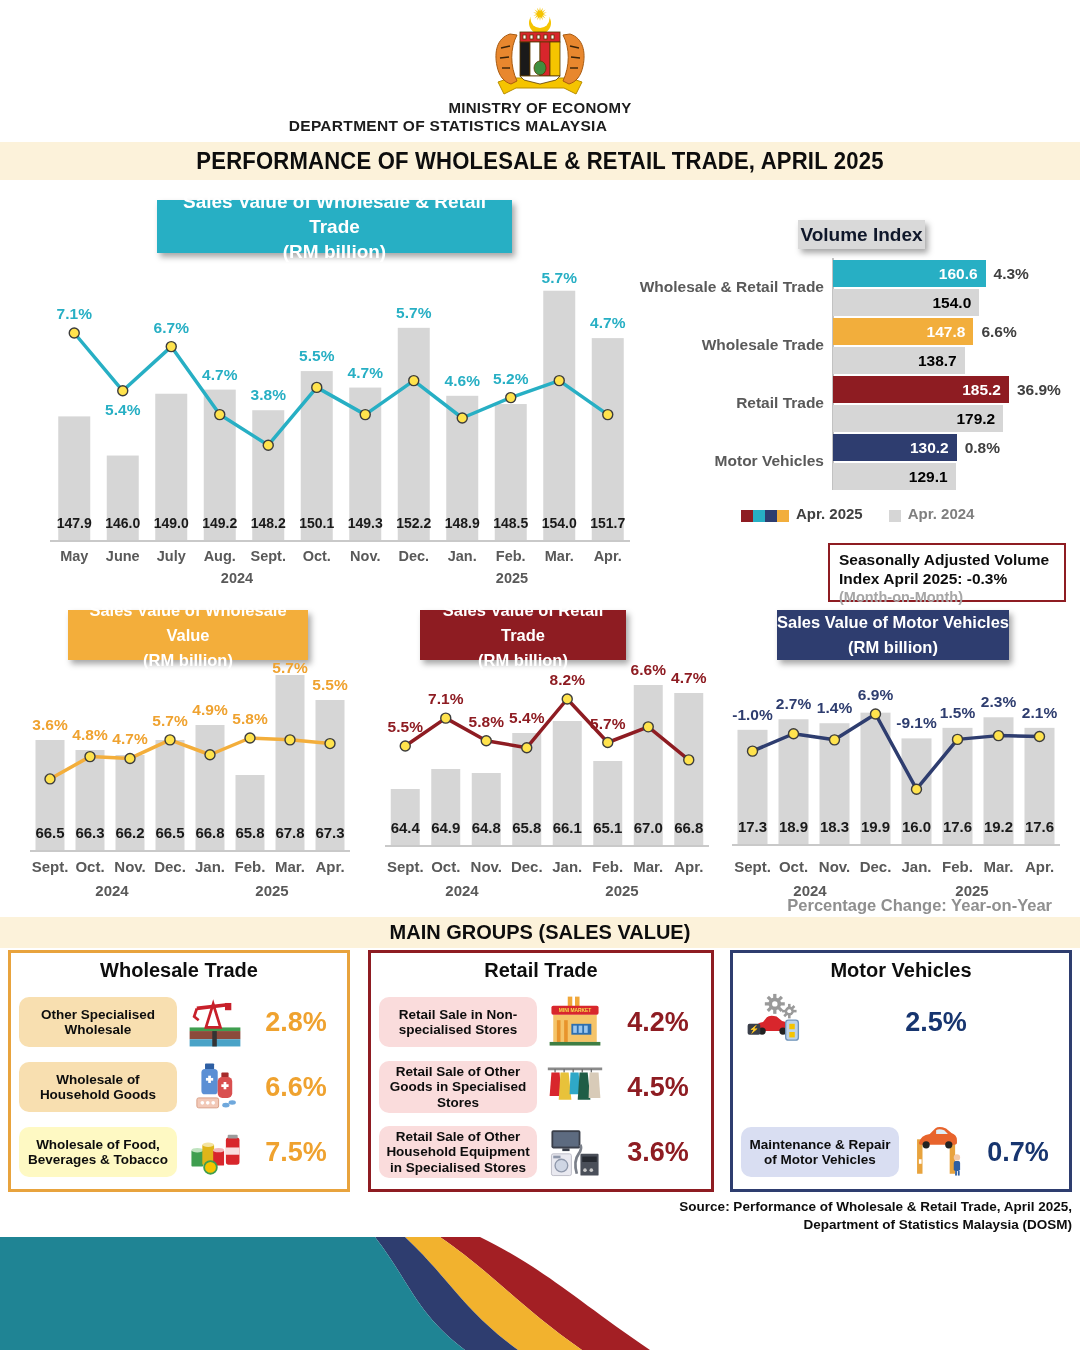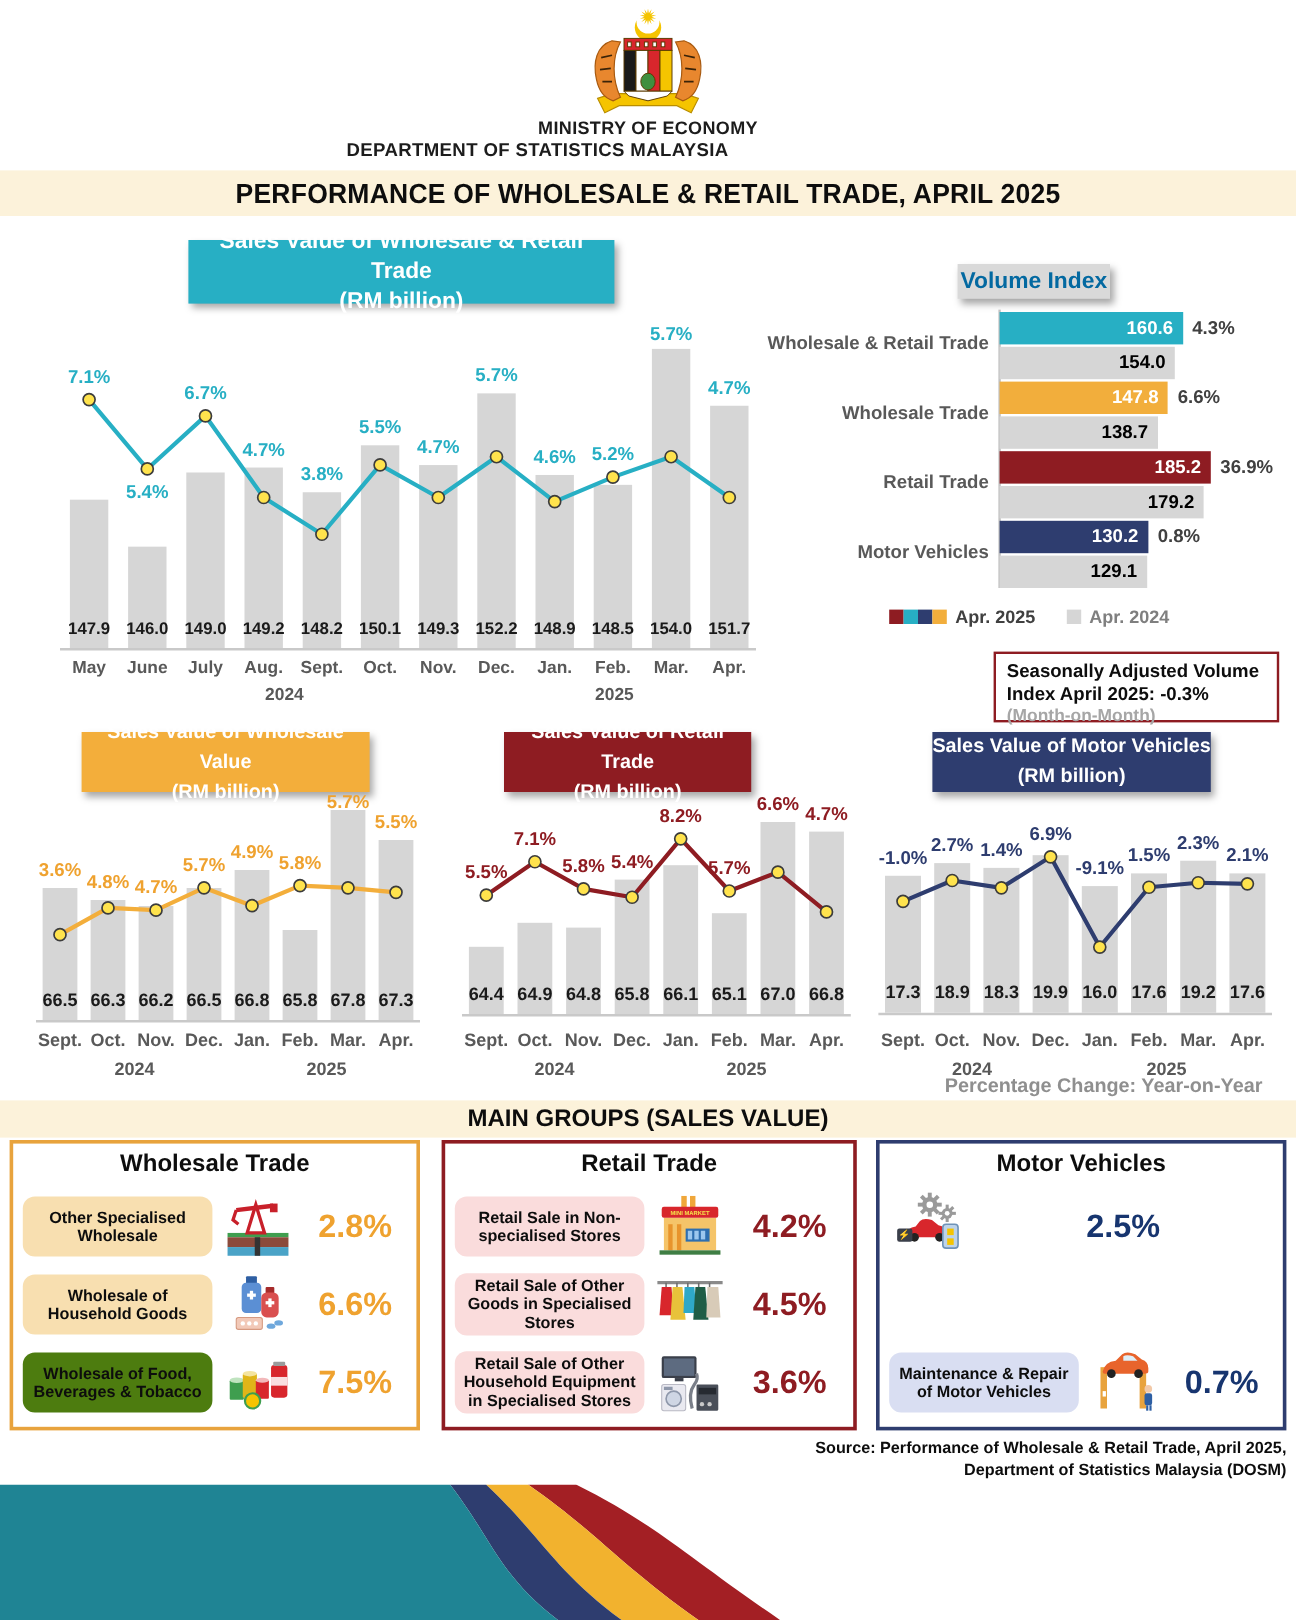--- a/index.html
+++ b/index.html
@@ -10,35 +10,35 @@
   .shadowbox{box-shadow:3px 4px 6px rgba(0,0,0,.35);}
   
   #ministry{left:0;top:99px;width:1080px;font-size:15px;font-weight:600;letter-spacing:.3px;color:#1c1c1c;}
   #department{left:0;top:117px;width:896px;font-size:15.5px;font-weight:600;letter-spacing:.3px;color:#1c1c1c;}
   #title-band{left:0;top:142px;width:1080px;height:38px;background:#fcf2da;}
   #title-band div{line-height:38px;font-size:23px;font-weight:800;letter-spacing:.2px;color:#0d0d0d;transform:scaleX(.96);transform-origin:center;}
   
   .cbox{color:#fff;font-weight:700;display:flex;flex-direction:column;justify-content:center;}
   .cbox div{line-height:25px;}
   #main-title{left:157px;top:200px;width:355px;height:53px;background:#27afc4;font-size:19px;}
-  #vi-title{left:798px;top:220px;width:127px;height:29px;background:#d9d9d9;color:#0369a1;font-size:19px;font-weight:700;line-height:29px;}
+  #vi-title{left:798px;top:220px;width:127px;height:29px;background:#d9d9d9;color:#0f172a;font-size:19px;font-weight:700;line-height:29px;}
   #wt-title{left:68px;top:610px;width:240px;height:50px;background:#f3ae3b;font-size:16.5px;}
   #rt-title{left:420px;top:610px;width:206px;height:50px;background:#8e1c22;font-size:16.5px;}
   #mv-title{left:777px;top:610px;width:232px;height:50px;background:#2e3d6f;font-size:16.5px;}
   
   #vi-rows{left:628px;top:258px;width:452px;height:234px;}
   .vi-row{position:absolute;left:0;width:452px;height:58px;}
   .vi-label{position:absolute;left:0;top:0;width:196px;height:58px;display:flex;align-items:center;justify-content:flex-end;
             font-size:15.5px;font-weight:700;color:#595959;white-space:nowrap;}
   .vi-bar{position:absolute;height:27px;display:flex;align-items:center;justify-content:flex-end;}
   .vi-bar-2025{top:2px;left:205px;color:#fff;font-weight:700;font-size:15.5px;padding-right:8px;box-sizing:border-box;}
   .vi-bar-2024{top:31px;left:205px;background:#d6d6d6;color:#000;font-weight:700;font-size:15.5px;padding-right:8px;box-sizing:border-box;}
   .vi-pct{position:absolute;top:2px;height:27px;display:flex;align-items:center;font-size:15.5px;font-weight:700;color:#404040;}
   #vi-axis{left:832px;top:258px;width:2px;height:232px;background:#c2c2c2;}
-  #vi-legend{left:705px;top:506px;height:16px;display:flex;align-items:center;font-size:15px;font-weight:700;color:#404040;padding-left:36px;}
+  #vi-legend{left:705px;top:506px;height:16px;display:flex;align-items:flex-end;font-size:15px;font-weight:700;color:#404040;padding-left:36px;}
   .lg-sq{width:12px;height:12px;display:inline-block;}
   #seasonal-box{left:828px;top:543px;width:238px;height:59px;border:2.5px solid #8e1c22;background:#fff;
                 box-sizing:border-box;padding:5px 9px;font-size:15.5px;font-weight:700;line-height:19px;color:#0d0d0d;}
   #seasonal-box .note{color:#a6a6a6;font-size:14.5px;}
   #yoy-note{left:686px;top:896px;width:366px;text-align:right;font-size:16.5px;font-weight:700;color:#8f8f8f;}
   
   #mg-band{left:0;top:917px;width:1080px;height:31px;background:#fcf2da;}
   #mg-band div{line-height:31px;font-size:20px;font-weight:800;color:#0d0d0d;}
   .mg-panel{position:absolute;top:950px;height:242px;background:#fff;border:3px solid #000;box-sizing:border-box;}
   .mg-title{text-align:center;font-size:20px;font-weight:800;margin-top:6px;color:#0d0d0d;}
@@ -446,21 +446,21 @@
             <circle cx="18" cy="49.5" r="2" fill="#fff"></circle>
               <circle cx="24" cy="49.5" r="2" fill="#fff"></circle>
               <circle cx="30" cy="49.5" r="2" fill="#fff"></circle>
             <ellipse cx="44" cy="52" rx="4" ry="2.5" fill="#6fa8dc"></ellipse>
               <ellipse cx="51" cy="49" rx="4" ry="2.5" fill="#6fa8dc"></ellipse>
           </svg>
         </span>
         <div class="mg-pct" style="color: rgb(239, 162, 47);">6.6%</div>
       </div>
       <div class="mg-row">
-        <div class="mg-label" style="background: #4d7c0f;">Wholesale of Food, Beverages &amp; Tobacco</div>
+        <div class="mg-label" style="background: #fef9c3;">Wholesale of Food, Beverages &amp; Tobacco</div>
         <span class="mg-icon">
           <svg width="60" height="58" viewBox="0 0 64 64">
             <rect x="44" y="16" width="15" height="30" rx="3" fill="#d8262c"></rect>
             <rect x="44" y="27" width="15" height="8" fill="#fff" opacity=".85"></rect>
             <rect x="46" y="13" width="11" height="4" rx="1" fill="#9b9b9b"></rect>
             <rect x="6" y="30" width="13" height="18" rx="1" fill="#3f9e4f"></rect>
               <ellipse cx="12.5" cy="30" rx="6.5" ry="2.5" fill="#bfe3bf"></ellipse>
             <rect x="18" y="24" width="13" height="22" rx="1" fill="#e0b519"></rect>
               <ellipse cx="24.5" cy="24" rx="6.5" ry="2.5" fill="#f4e4a0"></ellipse>
             <rect x="30" y="30" width="12" height="17" rx="1" fill="#d8262c"></rect>

